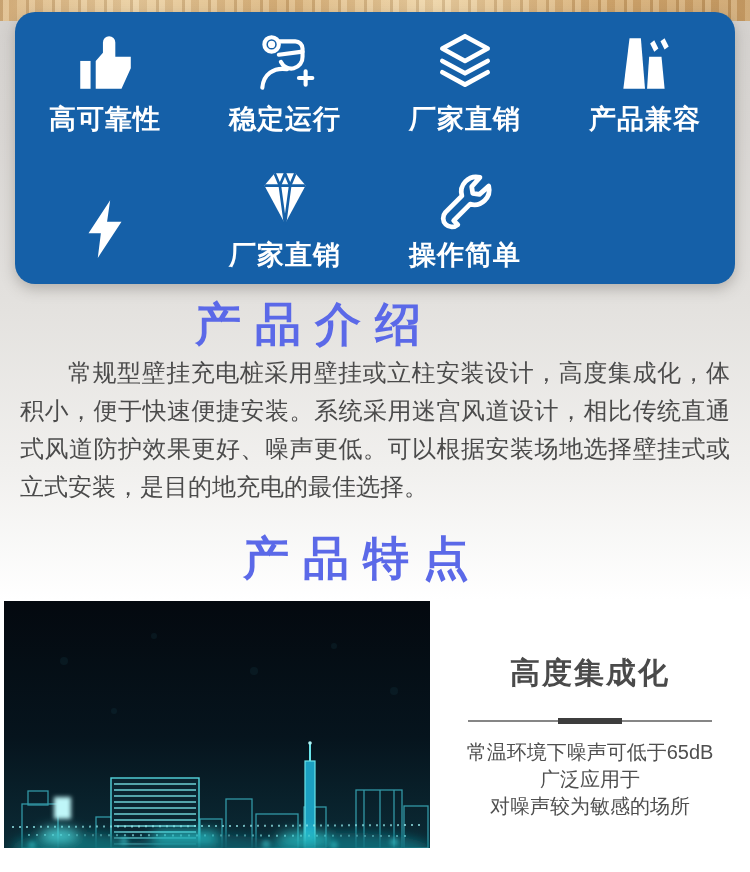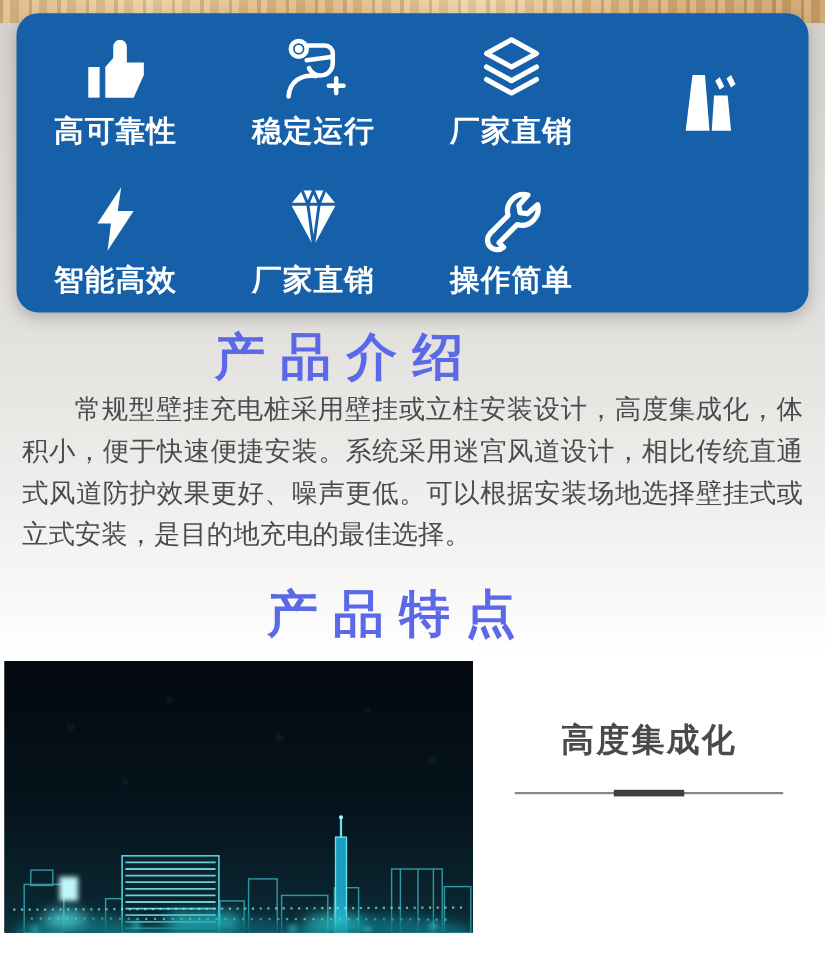--- a/index.html
+++ b/index.html
@@ -74,28 +74,28 @@
     </div>
     <div class="cell">
       <div class="icon-box">
         <svg viewBox="0 0 64 64" fill="#fff">
           <path d="M17 8 h11 l4 49 H11 Z"></path>
           <path d="M36 26 h12 l3 31 H34 Z"></path>
           <path d="M37 13 l4-3 4 8 -4 3 Z"></path>
           <path d="M47 11 l4-3 4 8 -4 3 Z"></path>
         </svg>
       </div>
+      <div class="cell-label">产品兼容</div>
     </div>
     <div class="cell">
       <div class="icon-box">
         <svg viewBox="0 0 64 64">
             <path d="M37 4 L16 36 h12 L25 60 L48 25 H34 Z" fill="#fff"></path>
           </svg>
       </div>
-      <div class="cell-label">智能高效</div>
     </div>
     <div class="cell">
       <div class="icon-box">
         <svg viewBox="0 0 64 64">
           <path d="M12 19 L22 7 H42 L52 19 L32 56 Z" fill="#fff"></path>
           <g stroke="#1560a8" stroke-width="2.6" fill="none" stroke-linejoin="round">
             <path d="M12 19 H52"></path>
             <path d="M22 7 L27 19 L32 56 L37 19 L42 7"></path>
             <path d="M27 19 L32 7 L37 19"></path>
           </g>
@@ -184,15 +184,20 @@
           <circle cx="330" cy="244" r="3.5"></circle>
       </g>
     </svg>
   </div>
 
   <div class="detail-text">
     <h3 class="detail-heading">高度集成化</h3>
     <div class="divider">
       <span class="divider-thick"></span>
     </div>
+    <div class="detail-lines">
+      <p class="detail-line">常温环境下噪声可低于65dB</p>
+      <p class="detail-line">广泛应用于</p>
+      <p class="detail-line">对噪声较为敏感的场所</p>
+    </div>
   </div>
 
 </div>
 
 </body></html>

